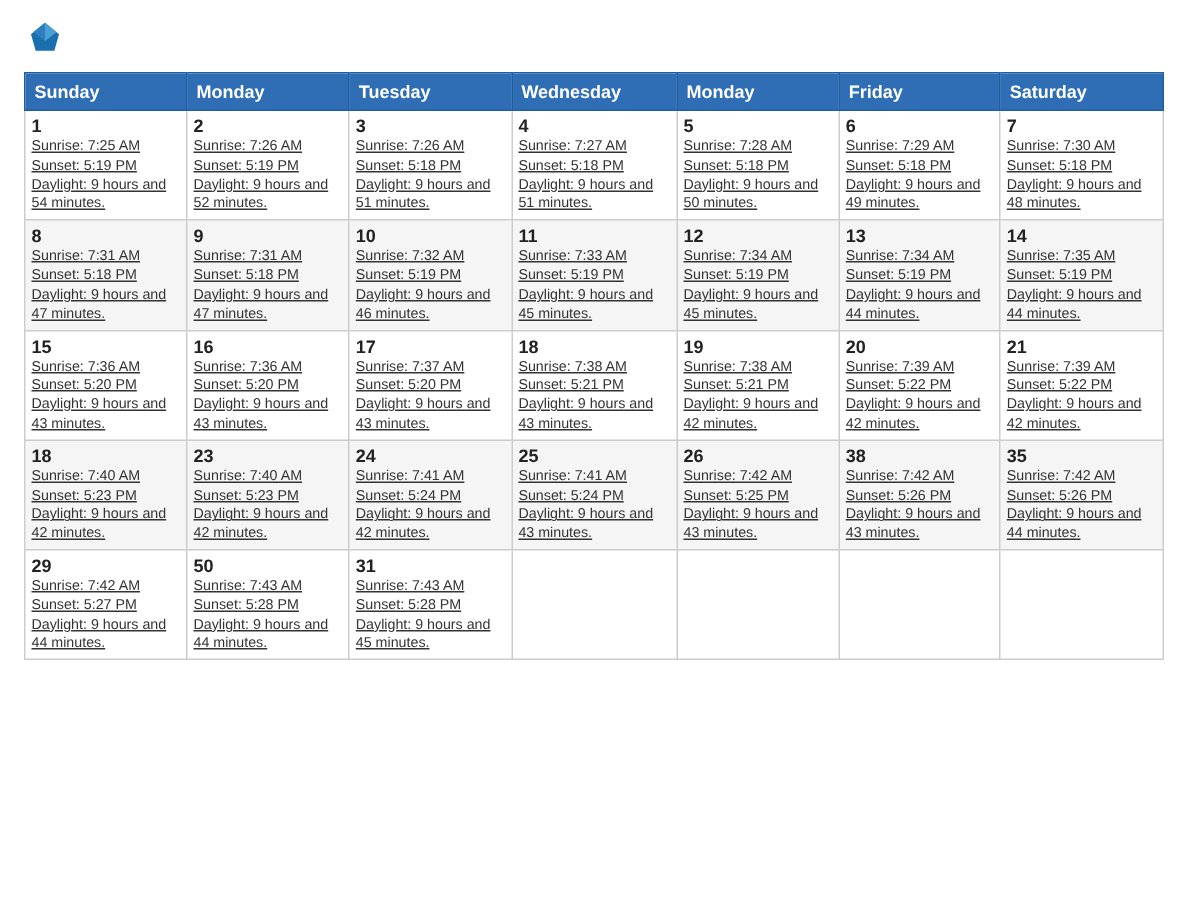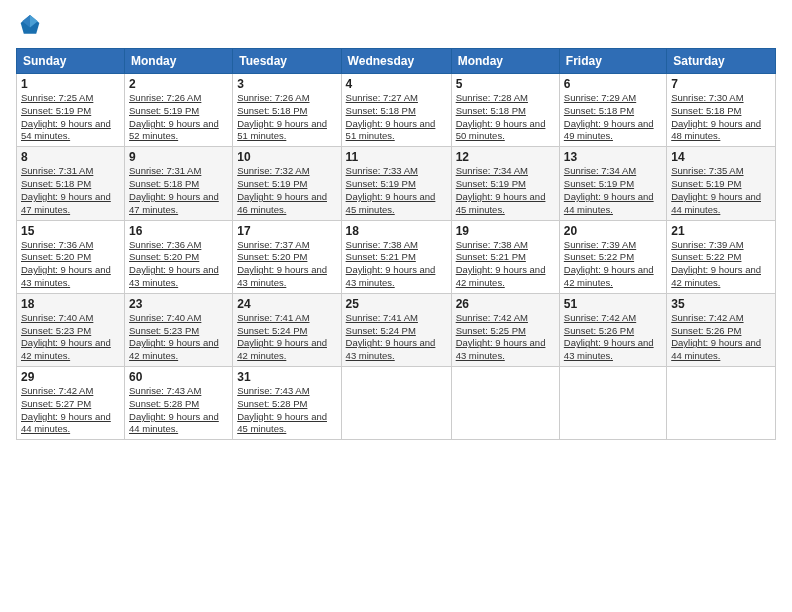--- a/index.html
+++ b/index.html
@@ -337,21 +337,21 @@
       </td>
           <td>
         <span class="day-number">26</span>
         <div class="day-info">
           Sunrise: 7:42 AM<br>
           Sunset: 5:25 PM<br>
           Daylight: 9 hours and 43 minutes.
         </div>
       </td>
           <td>
-        <span class="day-number">51</span>
+        <span class="day-number">38</span>
         <div class="day-info">
           Sunrise: 7:42 AM<br>
           Sunset: 5:26 PM<br>
           Daylight: 9 hours and 43 minutes.
         </div>
       </td>
           <td>
         <span class="day-number">35</span>
         <div class="day-info">
           Sunrise: 7:42 AM<br>
@@ -363,21 +363,21 @@
         <tr>
           <td>
         <span class="day-number">29</span>
         <div class="day-info">
           Sunrise: 7:42 AM<br>
           Sunset: 5:27 PM<br>
           Daylight: 9 hours and 44 minutes.
         </div>
       </td>
           <td>
-        <span class="day-number">60</span>
+        <span class="day-number">50</span>
         <div class="day-info">
           Sunrise: 7:43 AM<br>
           Sunset: 5:28 PM<br>
           Daylight: 9 hours and 44 minutes.
         </div>
       </td>
           <td>
         <span class="day-number">31</span>
         <div class="day-info">
           Sunrise: 7:43 AM<br>

